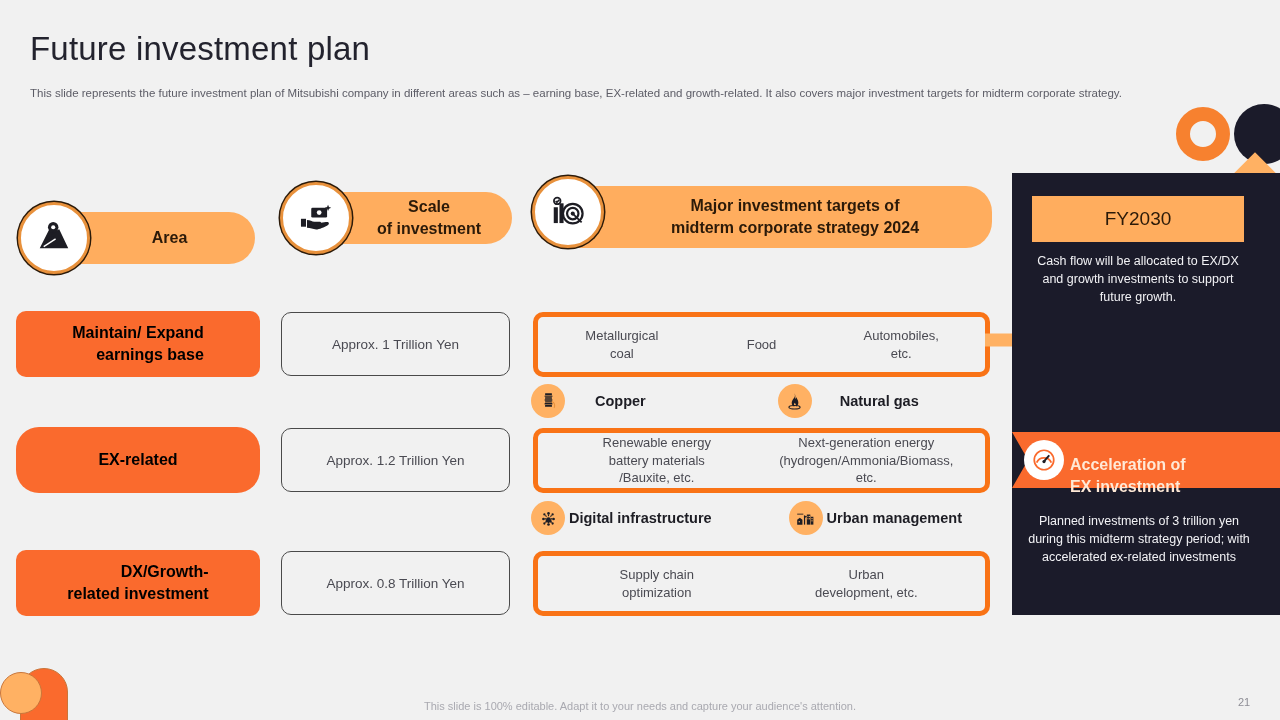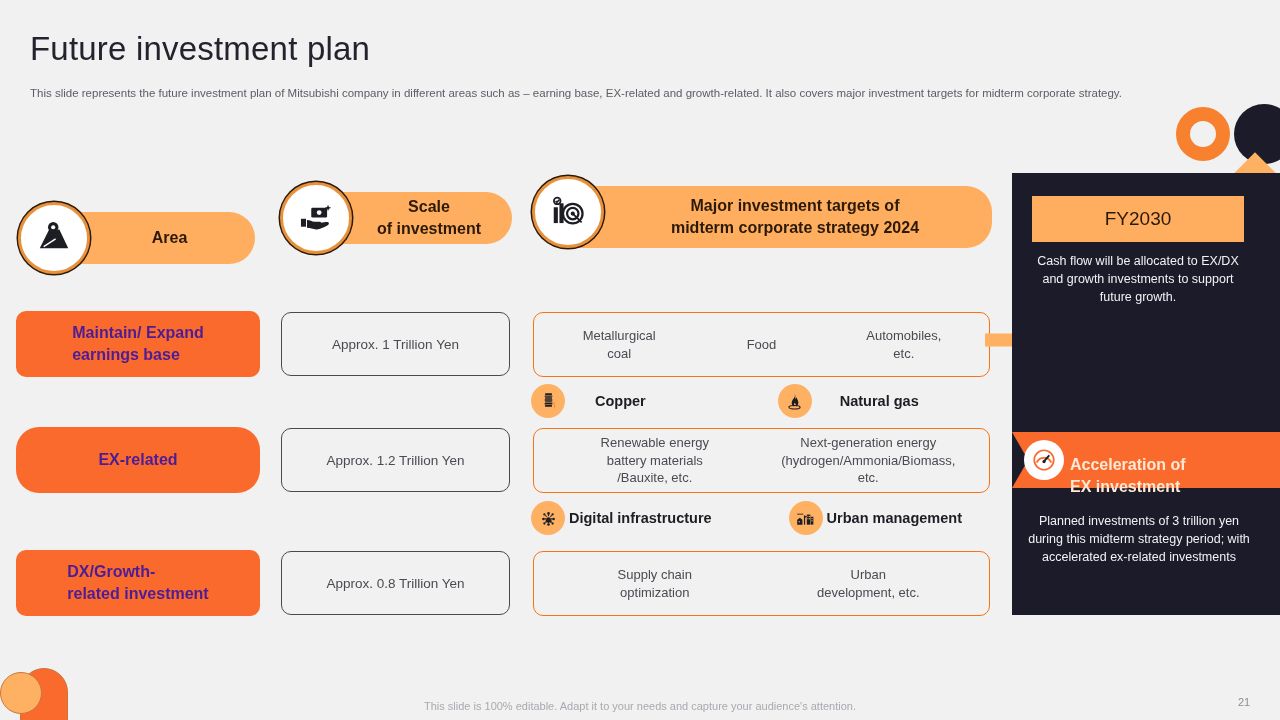--- a/index.html
+++ b/index.html
@@ -79,42 +79,42 @@
 
   #head-area      { left: 50px;  top: 192px; width: 205px; margin-top: 20px; }
   #head-scale     { left: 312px; top: 192px; width: 200px; }
   #head-targets   { left: 564px; top: 186px; width: 428px; height: 62px; }
 
   
   .row-label {
     position: absolute; left: 16px; width: 244px;
     background: #fa6a2d; border-radius: 10px;
     display: flex; align-items: center; justify-content: center;
-    color: #4c1d95; font-weight: bold; font-size: 16px;
-    text-align: left; line-height: 1.35;
+    color: #000000; font-weight: bold; font-size: 16px;
+    text-align: right; line-height: 1.35;
   }
   #label-0 { top: 311px; height: 66px; }
   #label-1 { top: 427px; height: 66px; border-radius: 23px; }
   #label-2 { top: 550px; height: 66px; }
 
   
   .scale-box {
     position: absolute; left: 281px; width: 229px;
     background: #f1f1f1; border: 1px solid #4a4a4a; border-radius: 10px;
     display: flex; align-items: center; justify-content: center;
     color: #4a4a52; font-size: 13.5px;
   }
   #scale-0 { top: 312px; height: 64px; }
   #scale-1 { top: 428px; height: 64px; }
   #scale-2 { top: 551px; height: 64px; }
 
   
   .target-box {
     position: absolute; left: 533px; width: 457px;
-    background: #f1f1f1; border: 1px solid #f97316; border-radius: 10px;
+    background: #f1f1f1; border: 5px solid #f97316; border-radius: 10px;
     display: flex; align-items: center; justify-content: space-around;
     padding: 0 14px;
   }
   .target-box .t-item {
     color: #4a4a52; font-size: 13px; text-align: center; line-height: 1.35;
     flex: 1;
   }
   #target-0 { top: 312px; height: 65px; }
   #target-1 { top: 428px; height: 65px; }
   #target-2 { top: 551px; height: 65px; }

